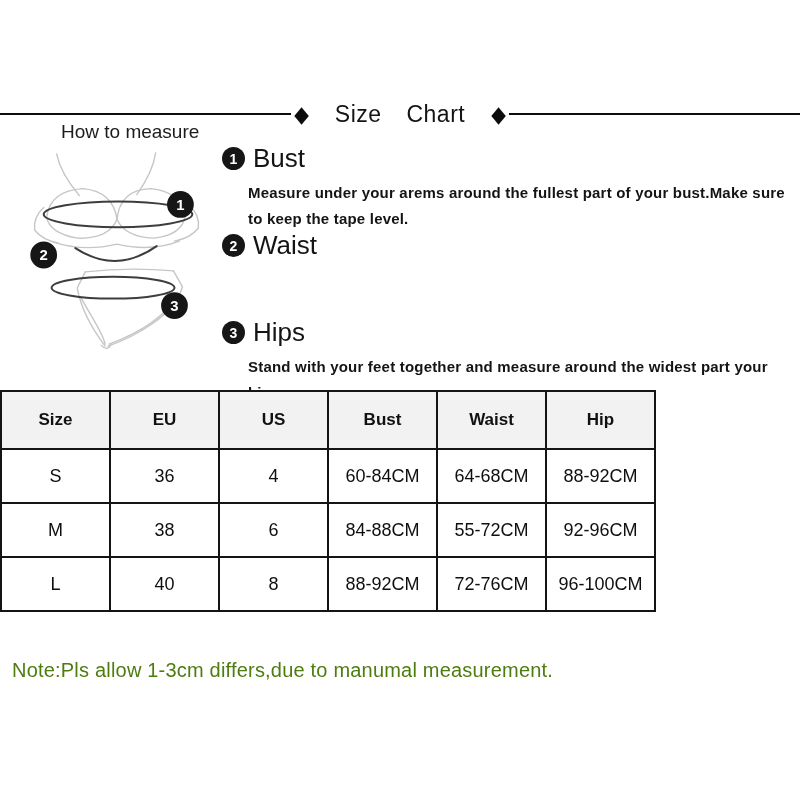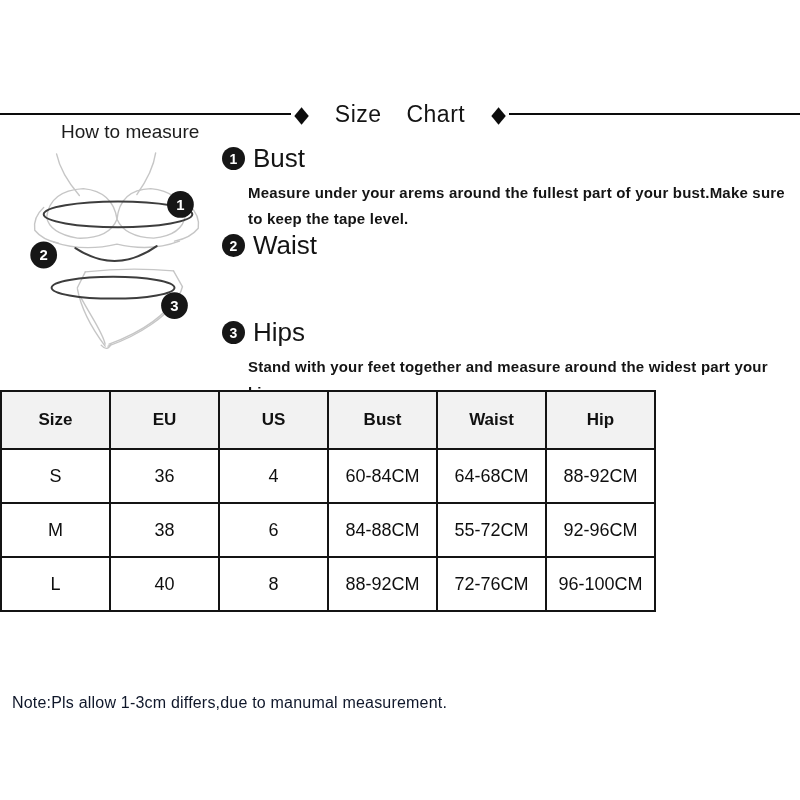--- a/index.html
+++ b/index.html
@@ -37,21 +37,21 @@
   
   .size-table { position:absolute; left:0; top:390px; width:656px;
                 border-collapse:collapse; table-layout:fixed; }
   .size-table th, .size-table td { border:2px solid #141414; text-align:center;
                 vertical-align:middle; }
   .size-table th { height:58px; font-size:17px; font-weight:bold; background:#f2f2f2;
                 color:#111; }
   .size-table td { height:54px; font-size:18px; font-weight:400; color:#0f0f0f; }
 
   
-  .note { position:absolute; left:12px; top:694px; font-size:16px; color:#0f172a;
+  .note { position:absolute; left:12px; top:659px; font-size:20px; color:#4d7c0f;
           letter-spacing:0.2px; }
 
   
   .sketch { fill:none; stroke:#c6c6c6; stroke-width:1.4; stroke-linecap:round; }
   .tape   { fill:none; stroke:#3d3d3d; stroke-width:2;   stroke-linecap:round; }
   .badge-circle { fill:#161616; stroke:none; }
   .badge-num { fill:#ffffff; font-size:15px; font-weight:bold; text-anchor:middle;
                font-family:"Liberation Sans","DejaVu Sans",sans-serif; }
 </style>
 </head>

